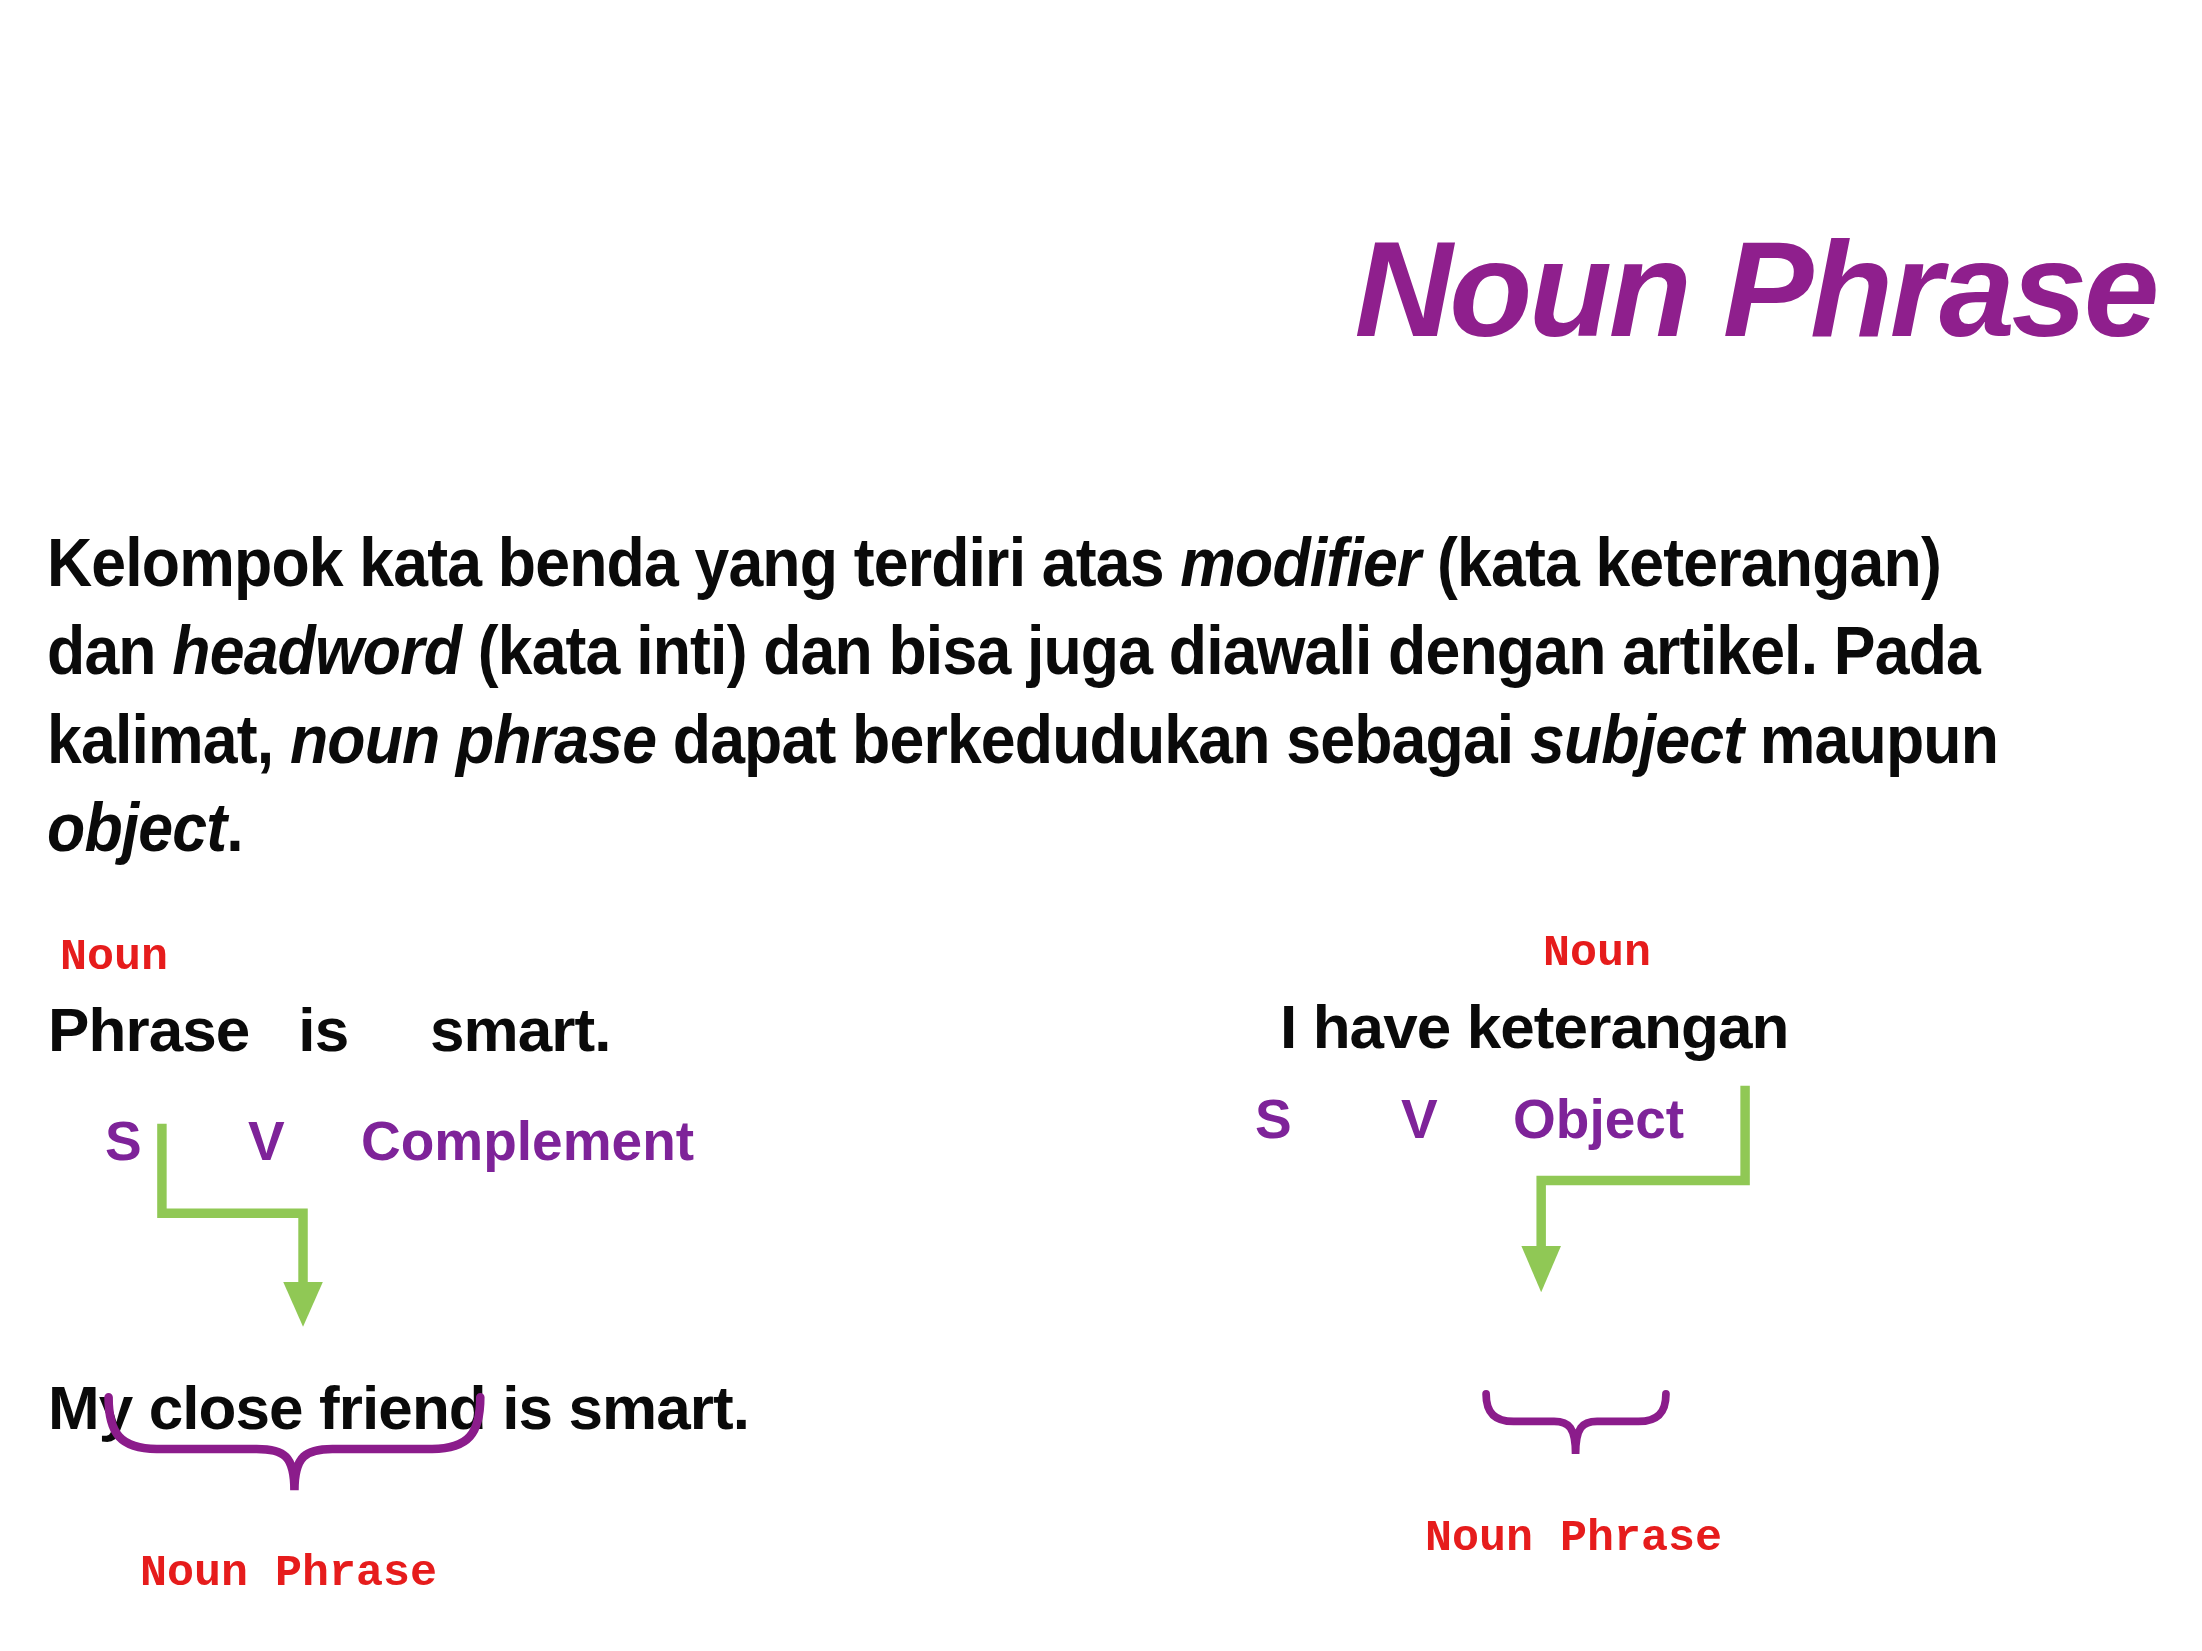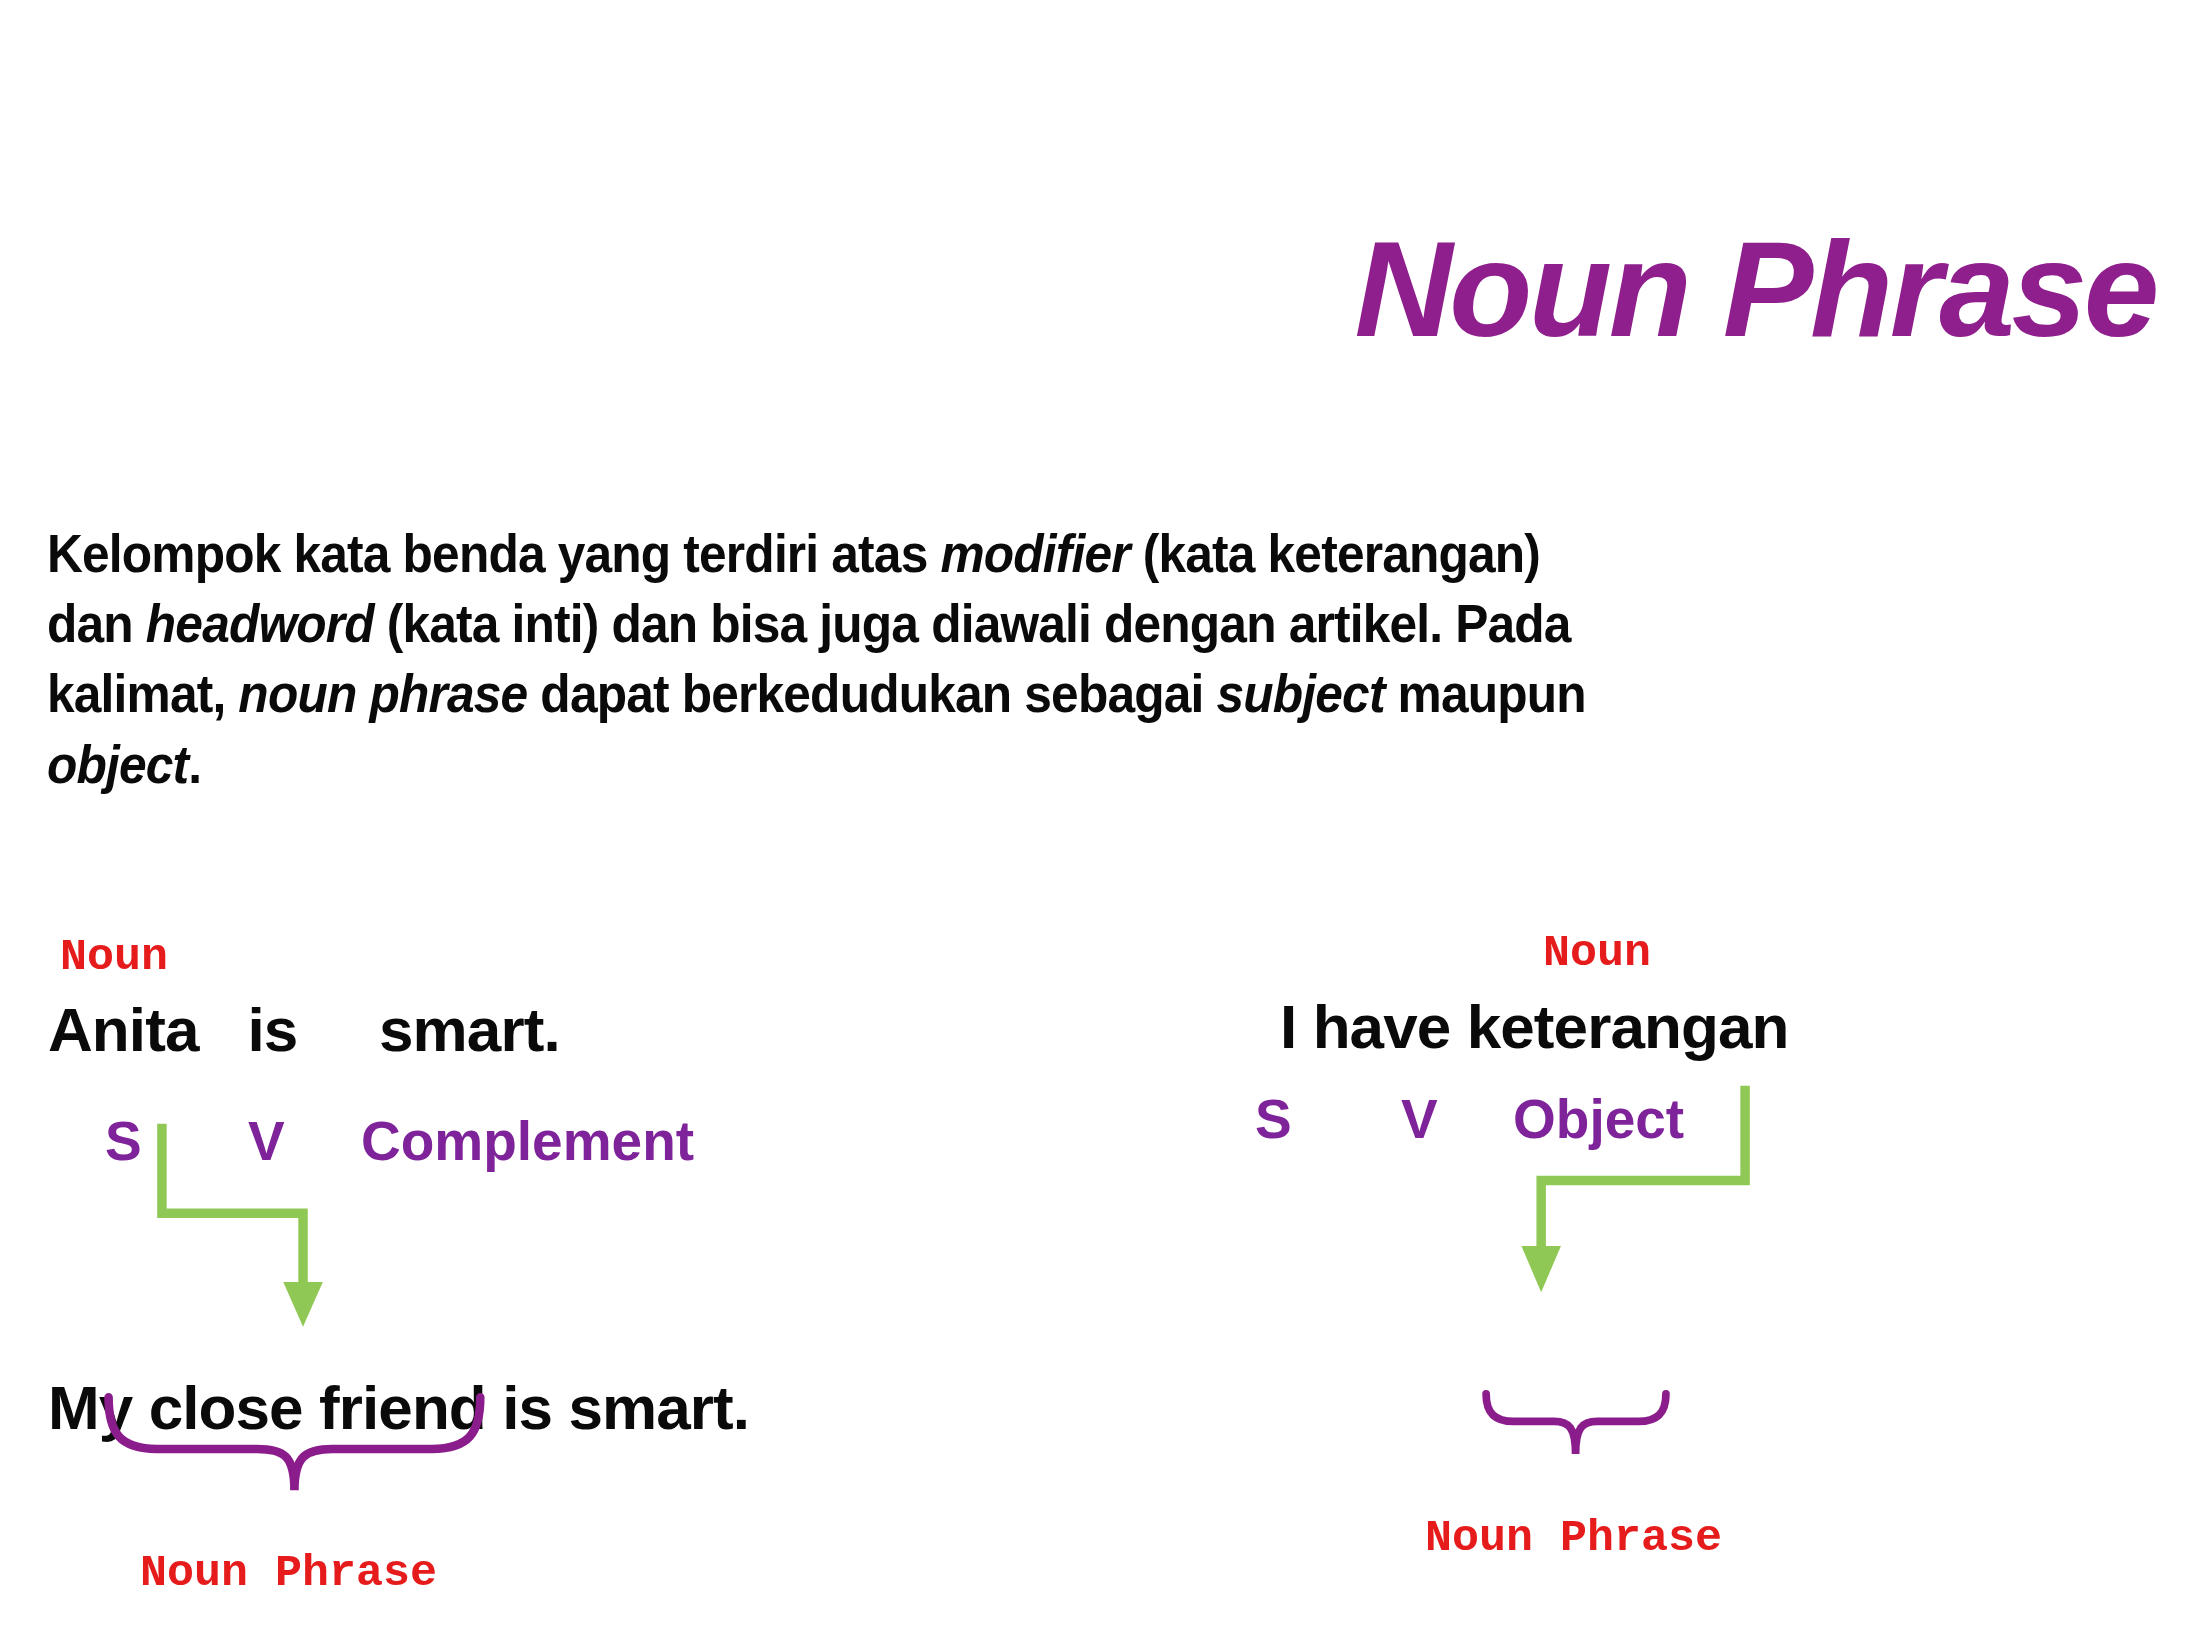--- a/index.html
+++ b/index.html
@@ -16,21 +16,21 @@
   .slide-title{
     top:205px;right:47px;
     font-size:136px;
     font-style:italic;
     letter-spacing:-3.4px;
     color:var(--title_purple,#8f1f8d);
     white-space:nowrap;
   }
   .paragraph{
     top:512px;left:47px;width:2125px;
-    font-size:54px;
+    font-size:68px;
     letter-spacing:-0.9px;
     line-height:1.3;
   }
   .pline{white-space:nowrap;transform:scaleX(0.92);transform-origin:left center;}
   .it{font-style:italic;}
   .sentence{
     font-size:62px;
     letter-spacing:-0.9px;
     white-space:pre;
     color:var(--text,#0a0a0a);
@@ -57,21 +57,21 @@
 
   <div class="abs paragraph">
       <div class="pline"><span>Kelompok kata benda yang terdiri atas </span><span class="it">modifier</span><span> (kata keterangan)</span></div>
       <div class="pline"><span>dan </span><span class="it">headword</span><span> (kata inti) dan bisa juga diawali dengan artikel. Pada</span></div>
       <div class="pline"><span>kalimat, </span><span class="it">noun phrase</span><span> dapat berkedudukan sebagai </span><span class="it">subject</span><span> maupun</span></div>
       <div class="pline"><span class="it">object</span><span>.</span></div>
     </div>
 
   <div class="abs red-label" style="top:926px;left:60px;">Noun</div>
 
-  <div class="abs sentence" style="top:988px;left:48px;">Anita   is     smart.</div>
+  <div class="abs sentence" style="top:988px;left:48px;">Phrase   is     smart.</div>
 
   <div class="abs gram-label" style="top:1103px;left:105px;">S</div>
   <div class="abs gram-label" style="top:1103px;left:248px;">V</div>
   <div class="abs gram-label" style="top:1103px;left:361px;">Complement</div>
 
   <div class="abs sentence" style="top:1366px;left:48px;">My close friend is smart.</div>
 
   <div class="abs red-label" style="top:1542px;left:140px;">Noun Phrase</div>
 
   <div class="abs red-label" style="top:922px;left:1543px;">Noun</div>

